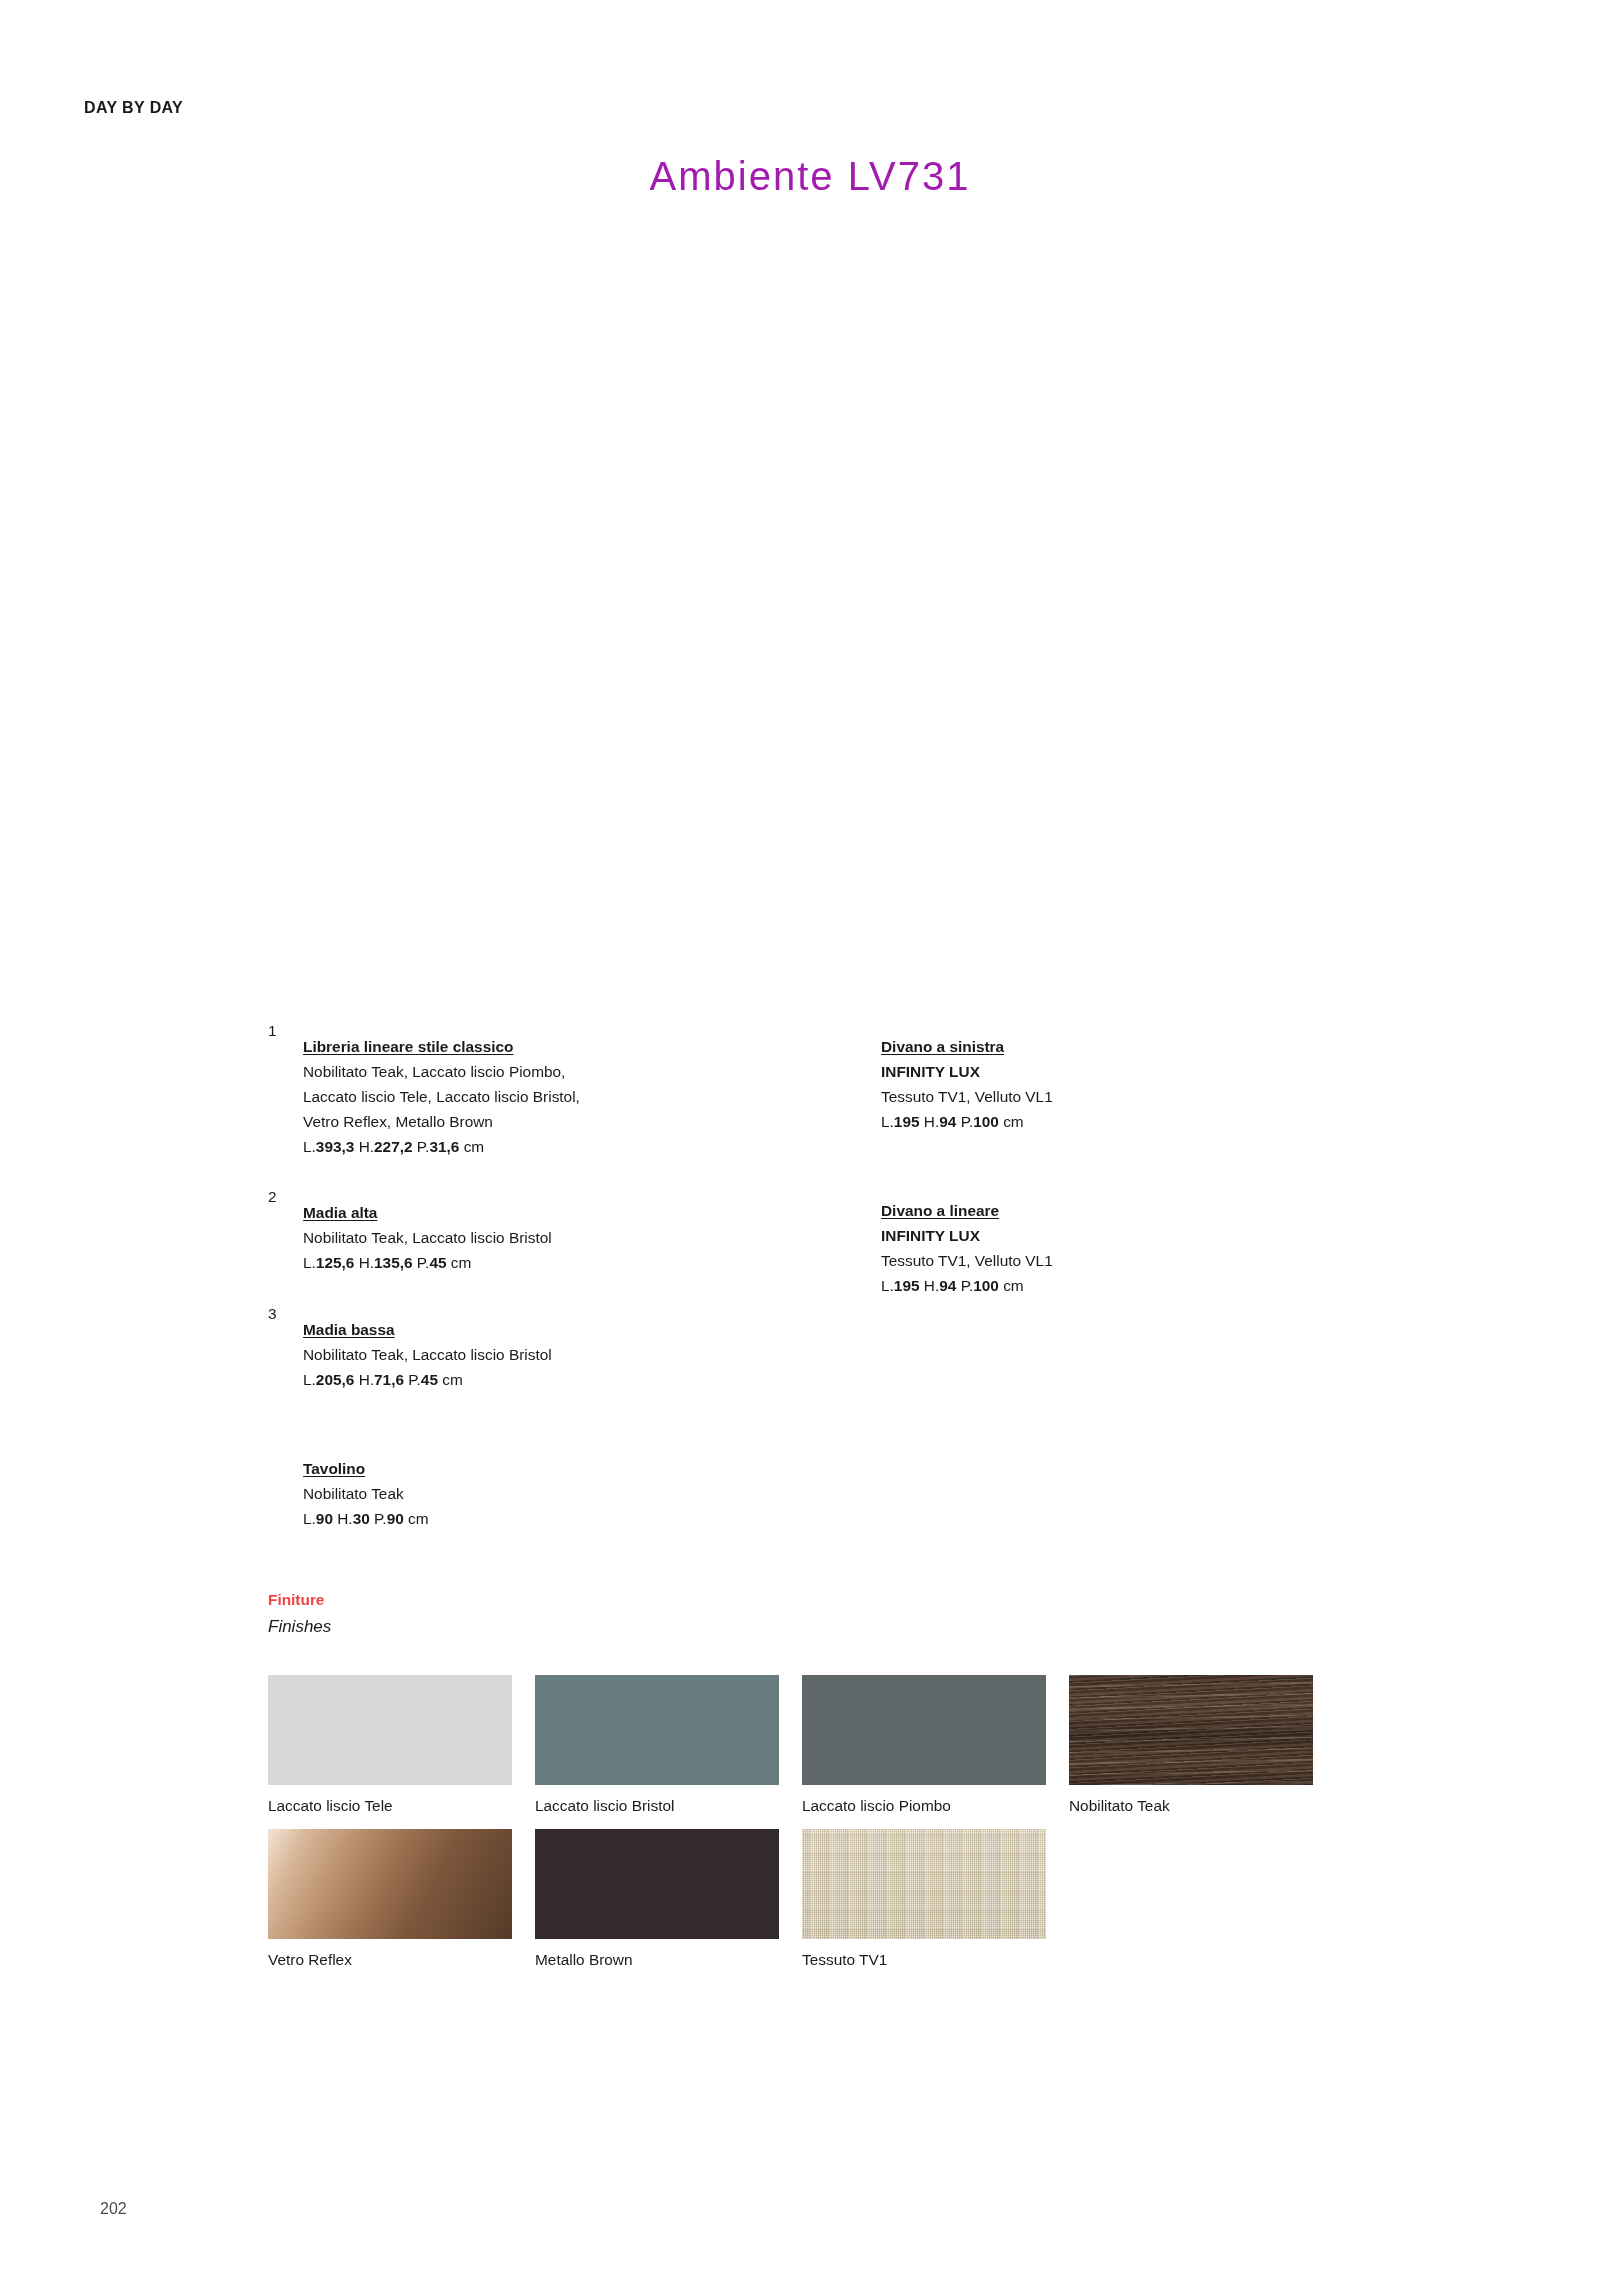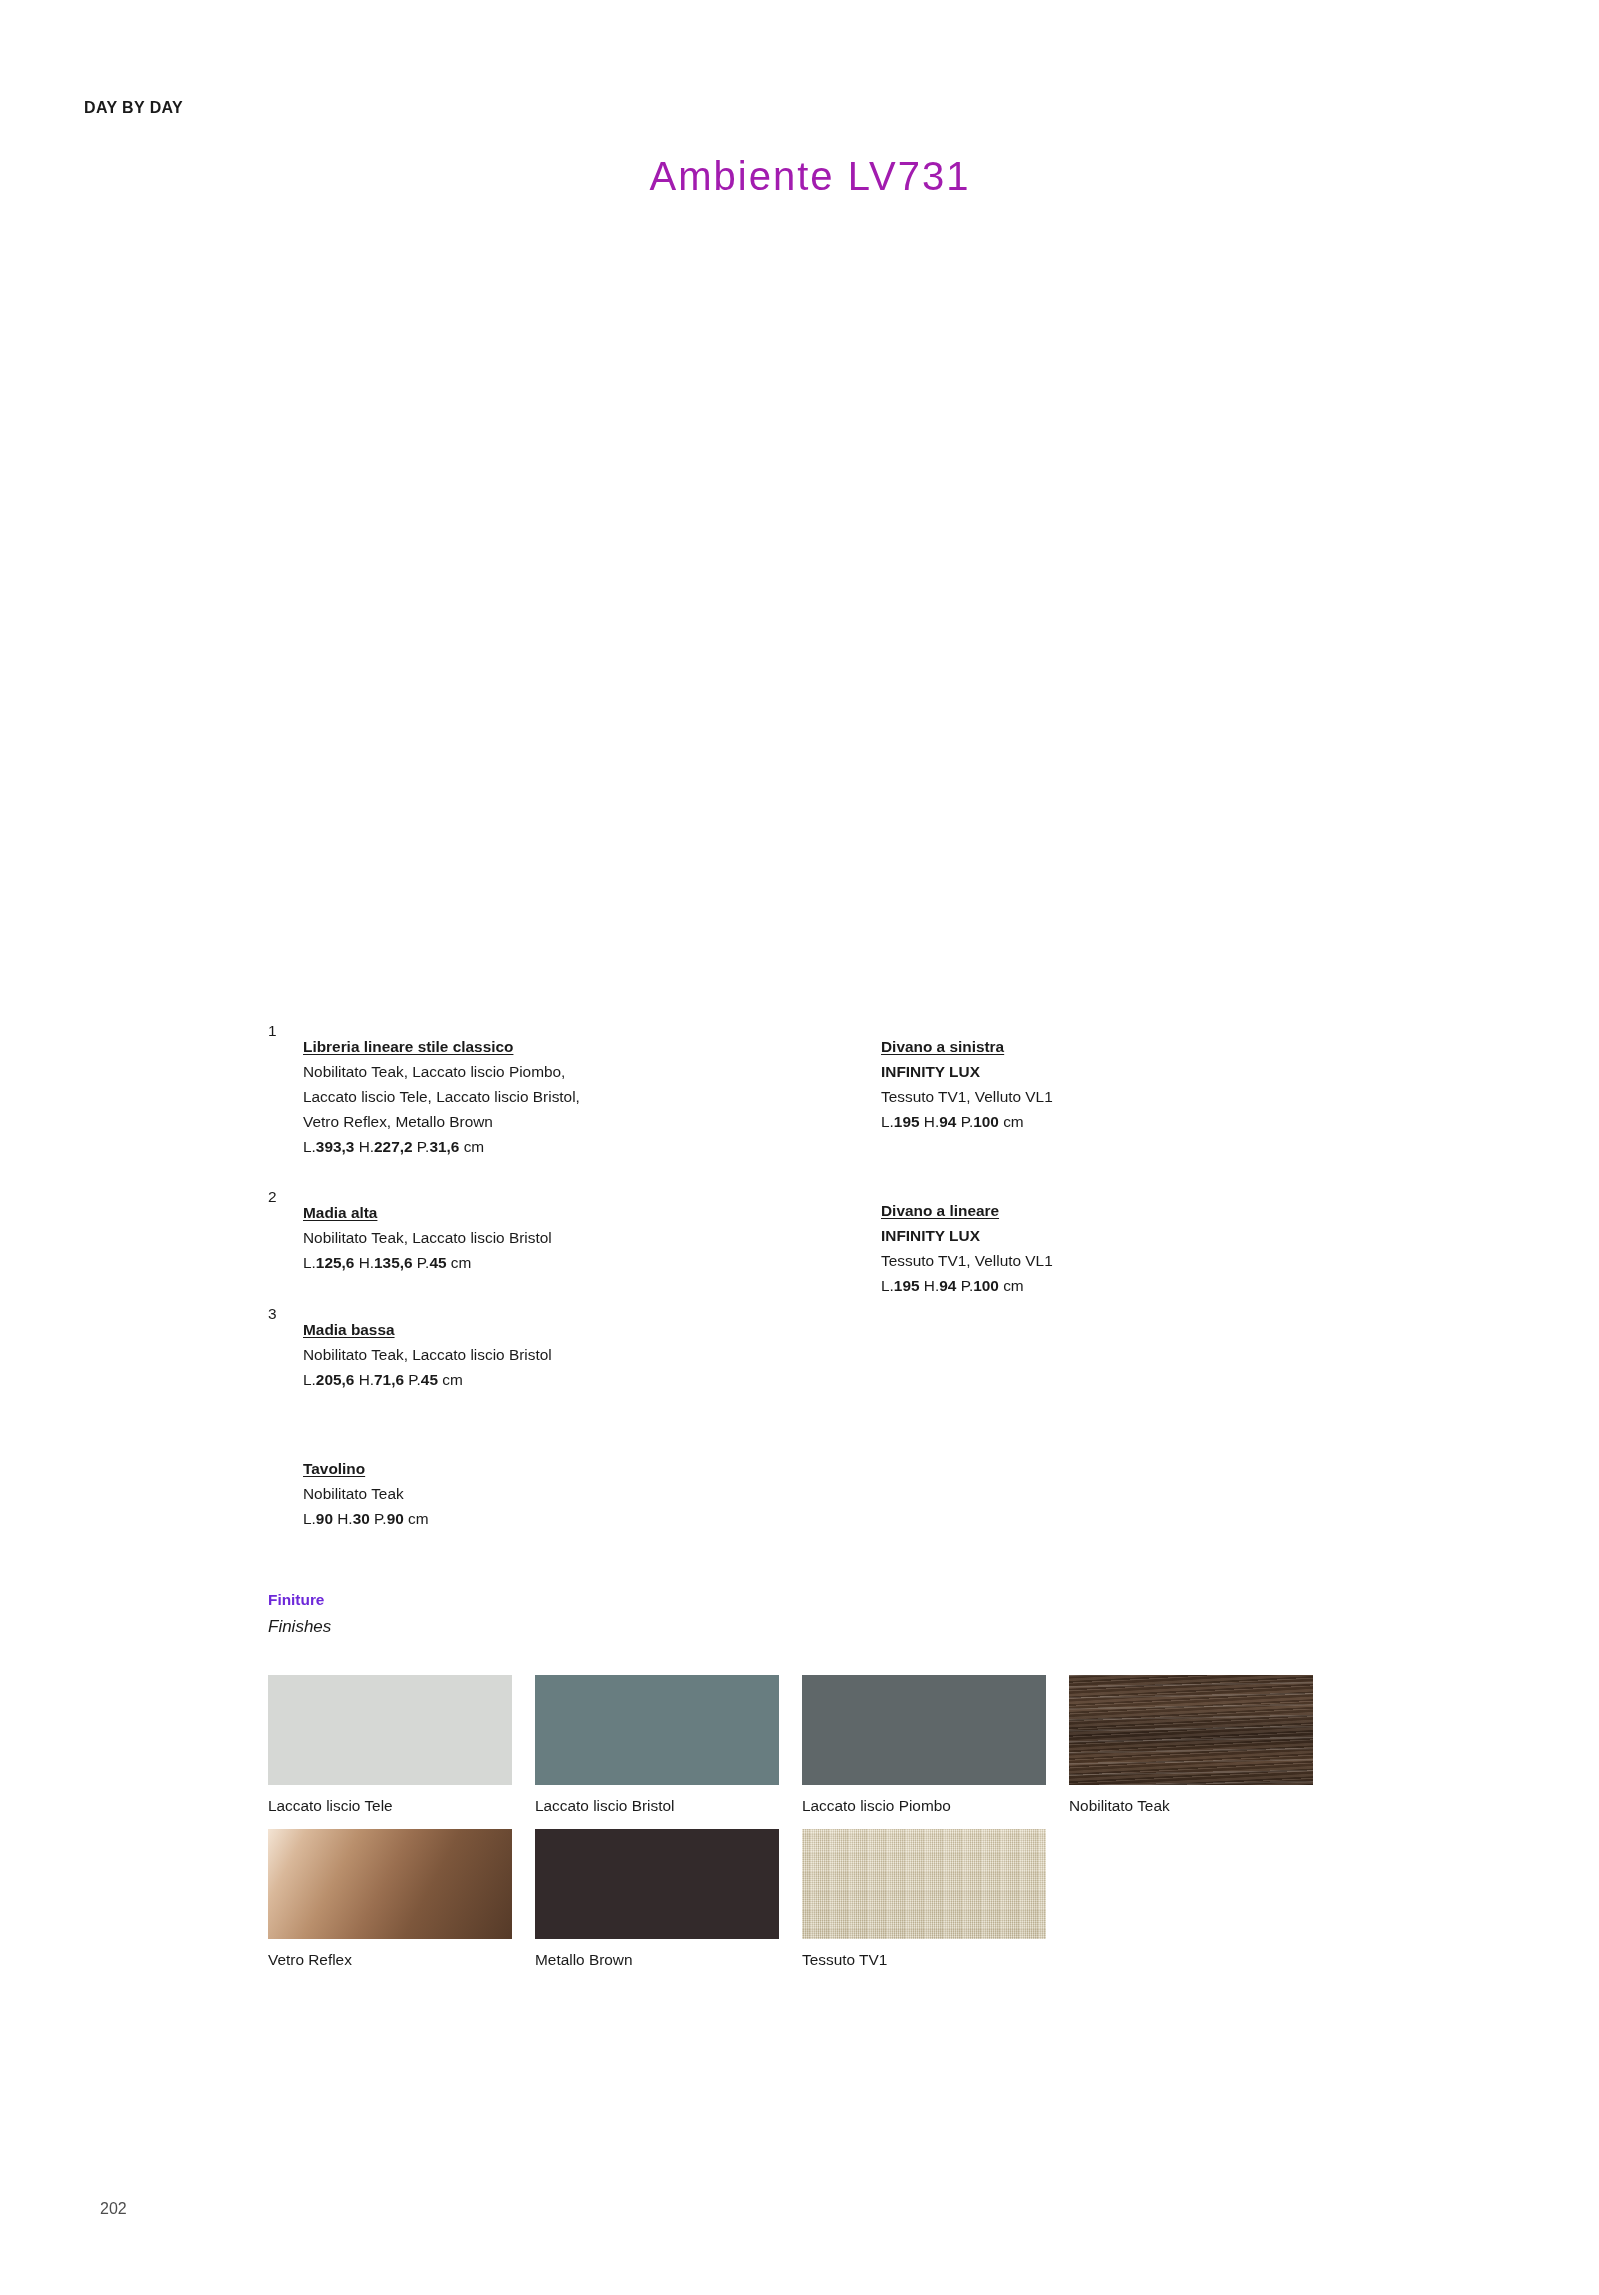--- a/index.html
+++ b/index.html
@@ -127,21 +127,21 @@
   
   .finishes-head {
     position: absolute;
     left: 268px;
     top: 1588px;
   }
   .finishes-head .fin-it {
     font-size: 15.4px;
     font-weight: bold;
     line-height: 1.62;
-    color: #6d28d9;
+    color: #ef4444;
   }
   .finishes-head .fin-en {
     font-size: 17px;
     font-weight: 400;
     line-height: 1.62;
     color: #1a1a1a;
     font-style: italic;
   }
 
   .swatch-grid {

